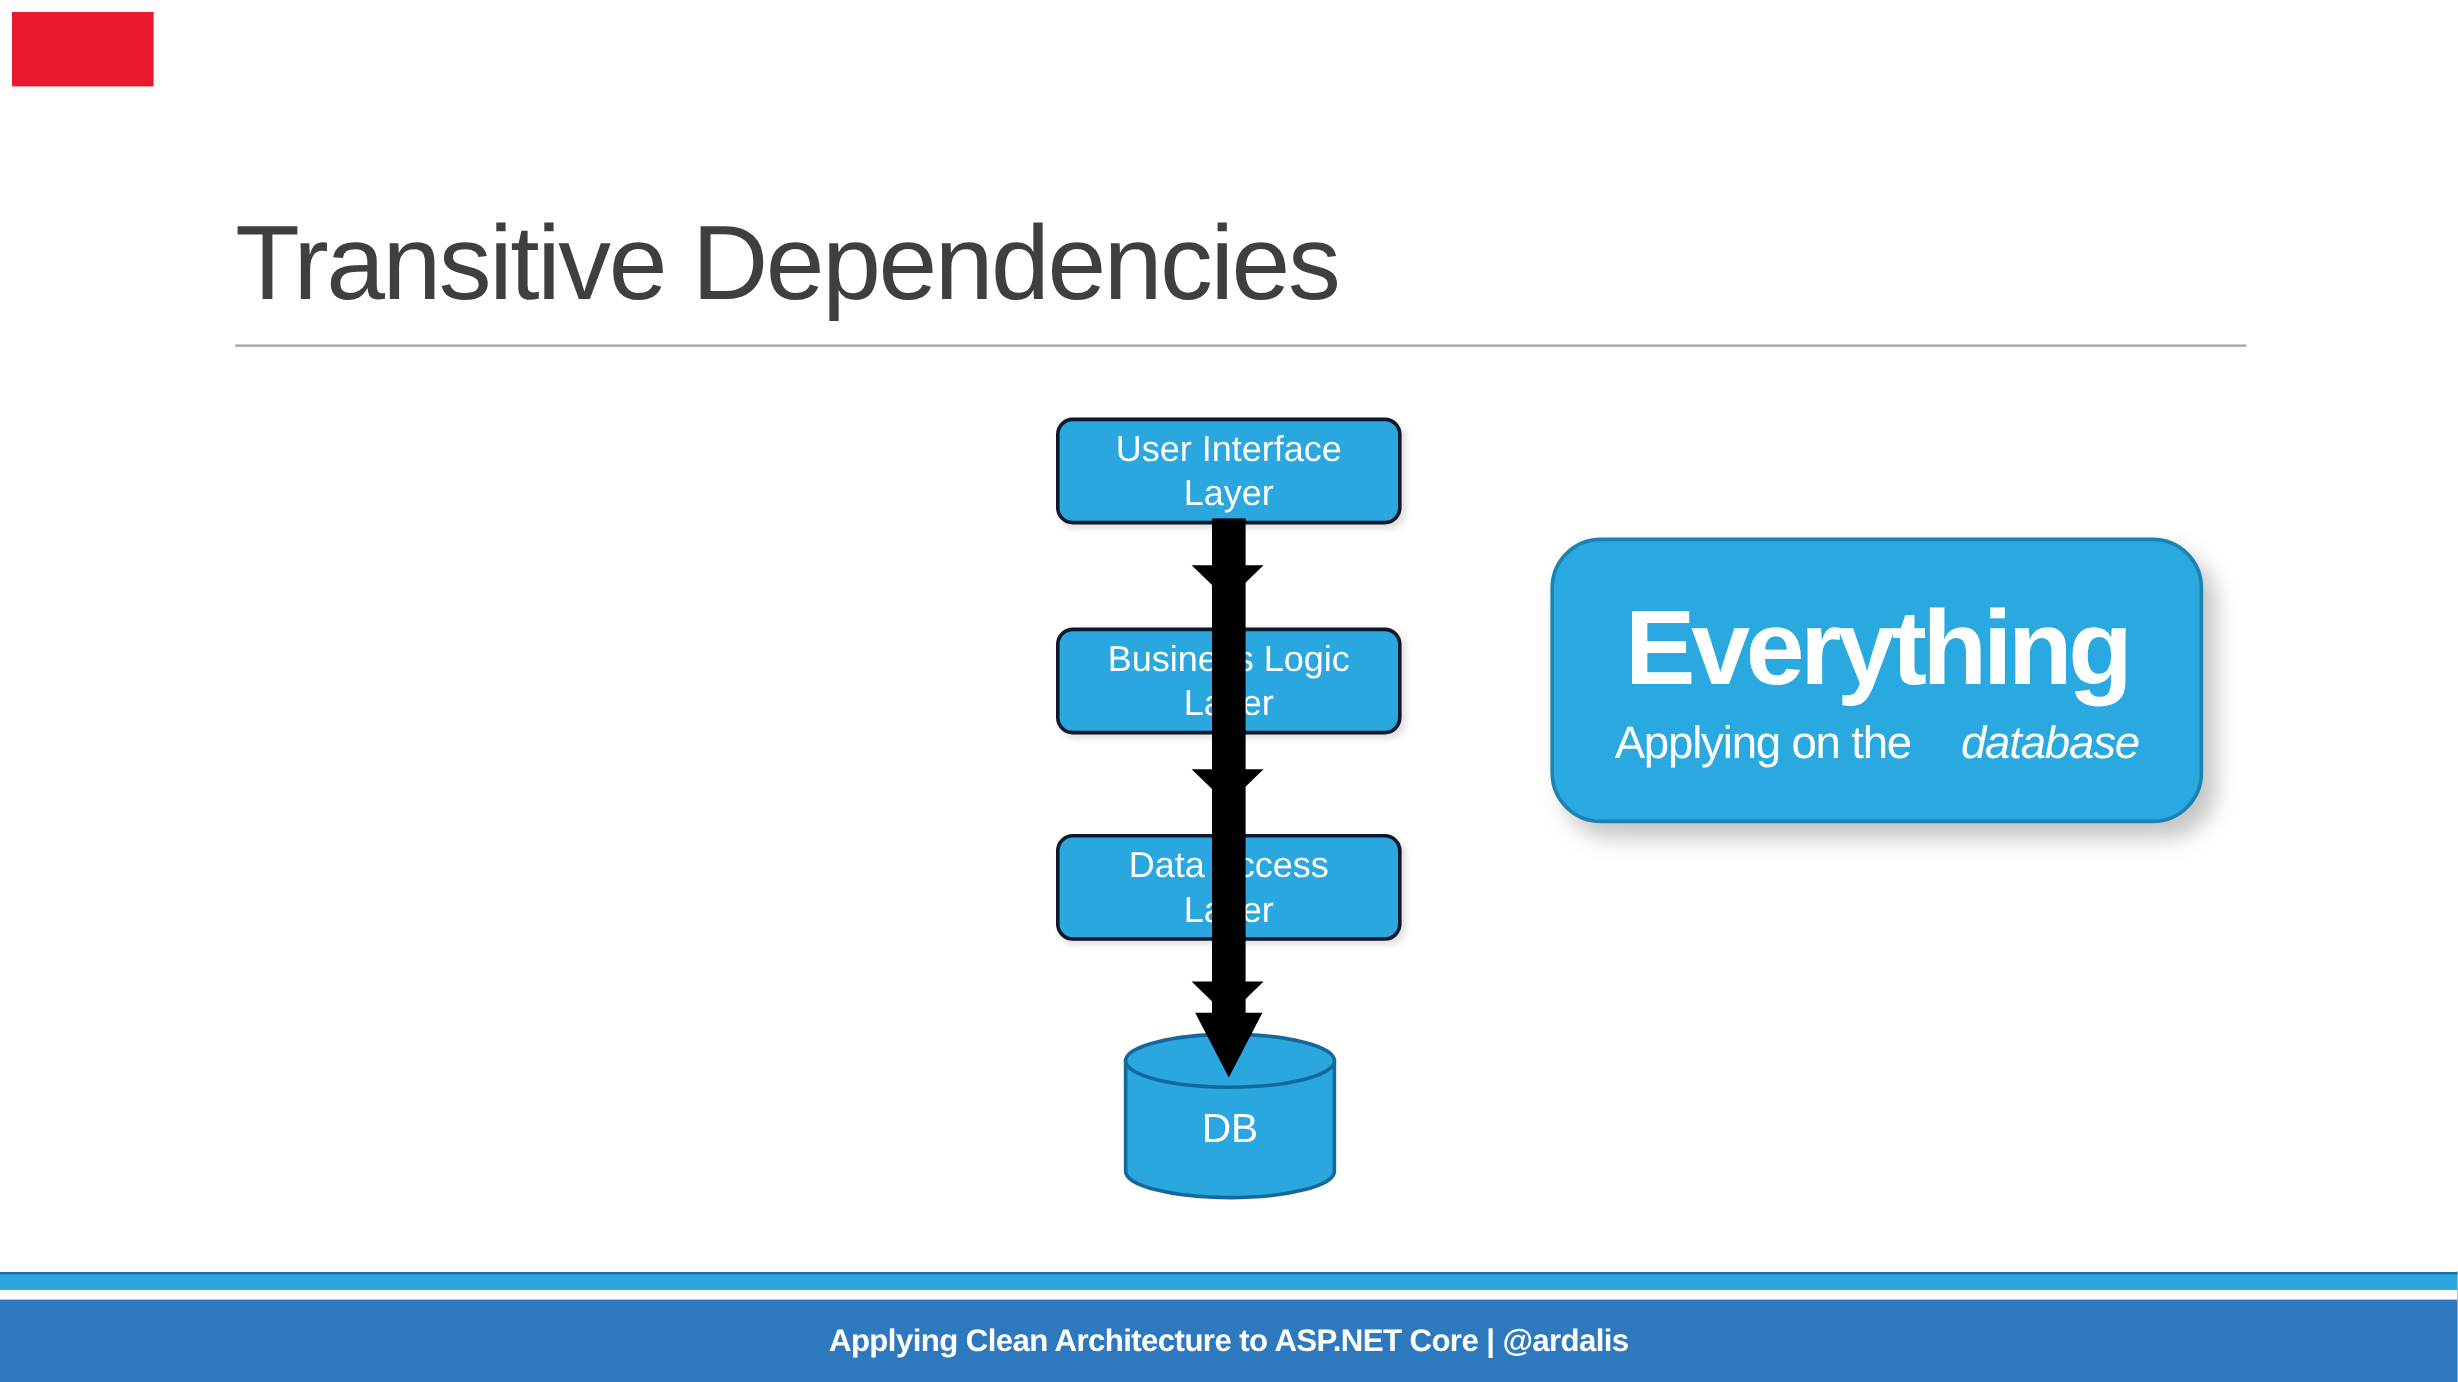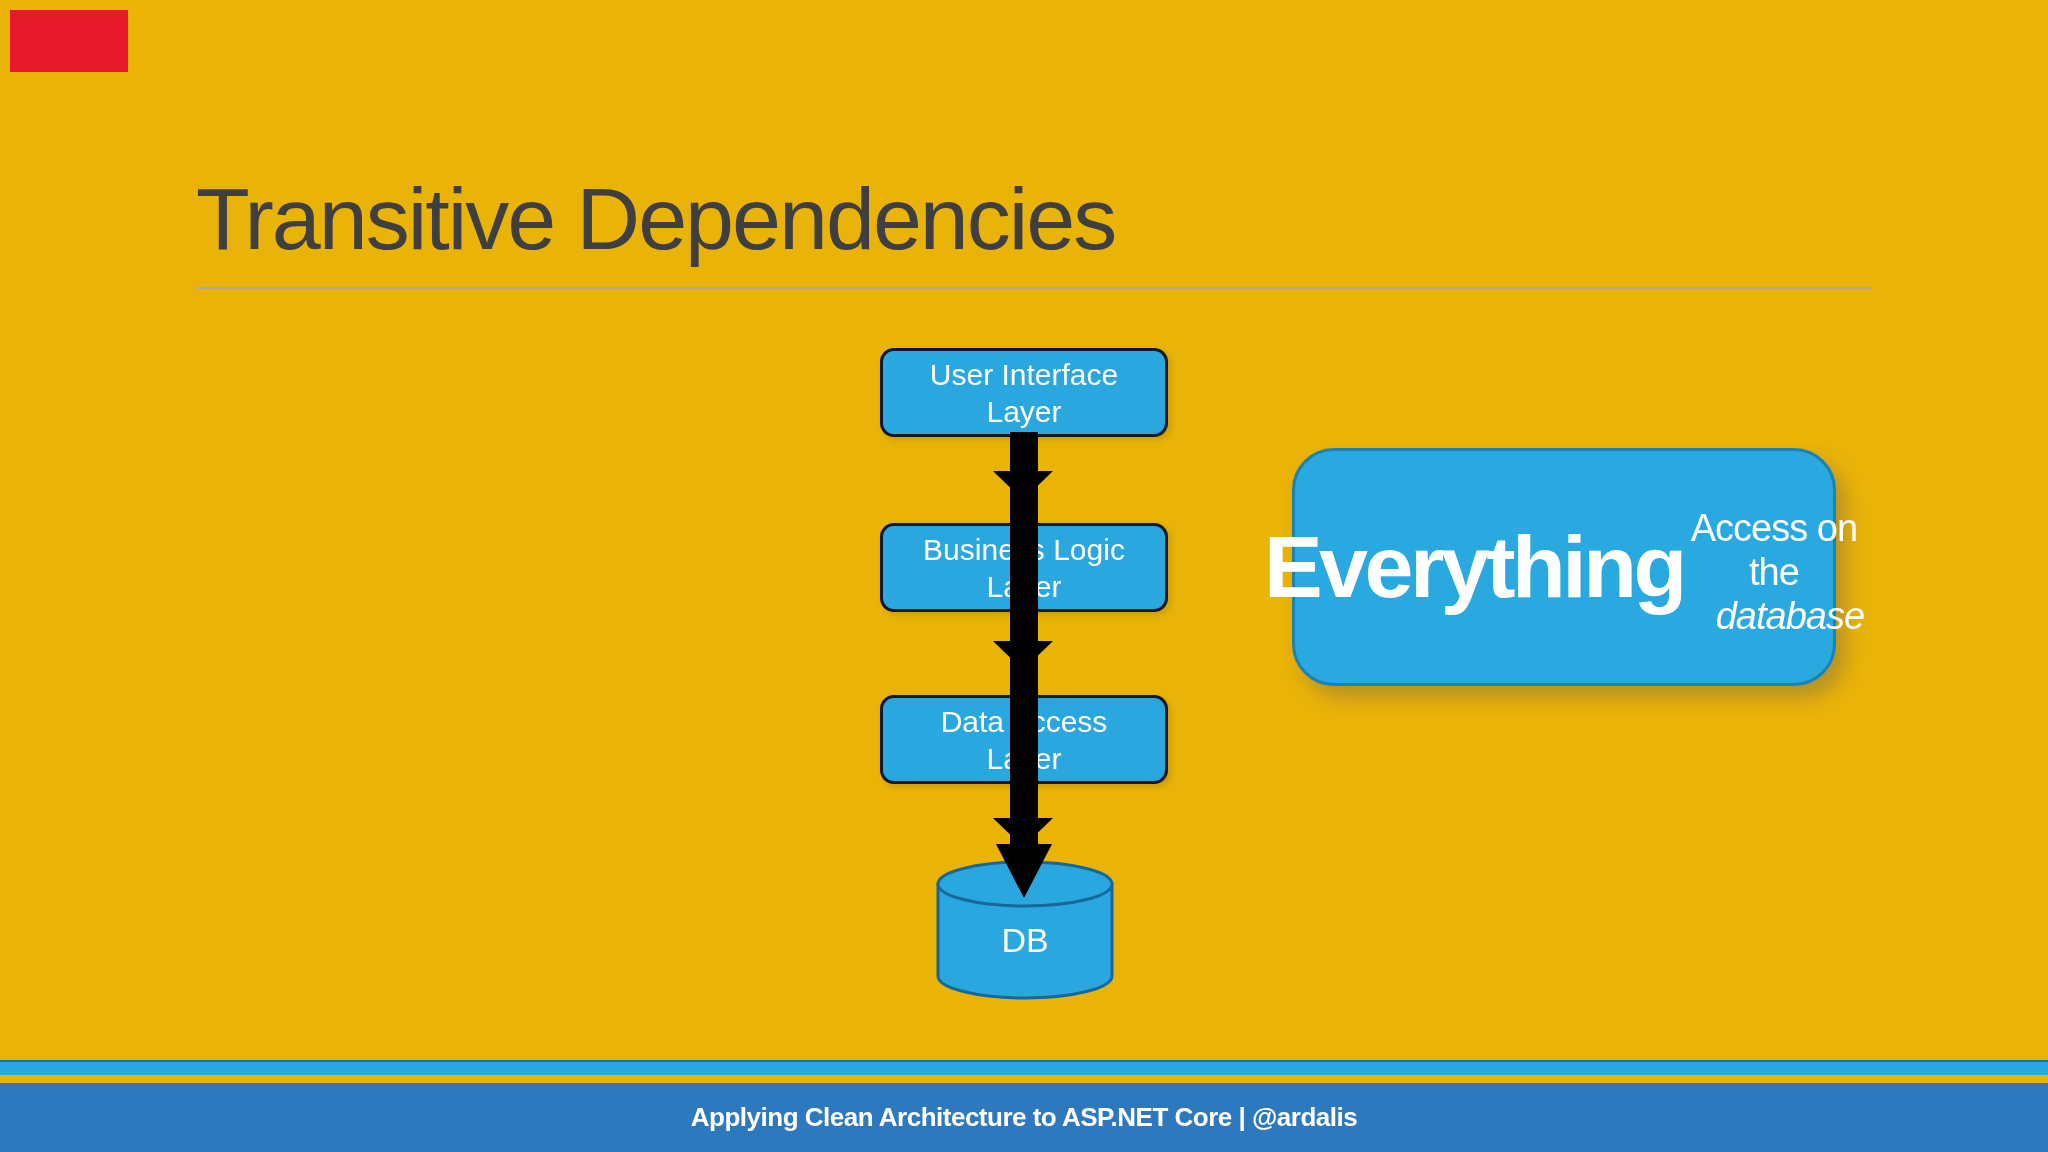--- a/index.html
+++ b/index.html
@@ -1,20 +1,20 @@
 <!DOCTYPE html>
 <html><head>
 <meta charset="utf-8">
 <style>
   html, body { margin: 0; padding: 0; background: #888; }
   .slide {
     position: relative;
     width: 2048px;
     height: 1152px;
-    background: #eab308;
+    background: #ffffff;
     overflow: hidden;
     font-family: "Liberation Sans", "DejaVu Sans", sans-serif;
   }
 
   
   .red-flag {
     position: absolute;
     left: 10px; top: 10px;
     width: 118px; height: 62px;
     background: #e8192c;
@@ -72,21 +72,21 @@
   .callout {
     position: absolute;
     left: 1292px; top: 448px;
     width: 544px; height: 238px;
     box-sizing: border-box;
     background: #29a9e0;
     border: 3px solid #1b82b4;
     border-radius: 42px;
     box-shadow: 10px 12px 18px rgba(90,90,90,0.35);
     display: flex;
-    flex-direction: row;
+    flex-direction: column;
     align-items: center;
     justify-content: center;
     color: #ffffff;
     text-align: center;
   }
   .callout-title {
     font-size: 88px;
     font-weight: bold;
     letter-spacing: -3.5px;
     line-height: 96px;
@@ -160,21 +160,21 @@
 
     <g>
       <rect x="1010" y="432" width="28" height="414" fill="#000000"></rect>
       <polygon points="996,844 1052,844 1024,898" fill="#000000"></polygon>
     </g>
   </svg>
 
   <div class="callout">
     <div class="callout-title">Everything</div>
     <div class="callout-subtitle">
-      <span>Access on the </span><span class="it">database</span>
+      <span>Applying on the </span><span class="it">database</span>
     </div>
   </div>
 
   <div class="footer-stripe"></div>
   <div class="footer-band">
     <div class="footer-text">Applying Clean Architecture to ASP.NET Core | @ardalis</div>
   </div>
 
 </div>
 

